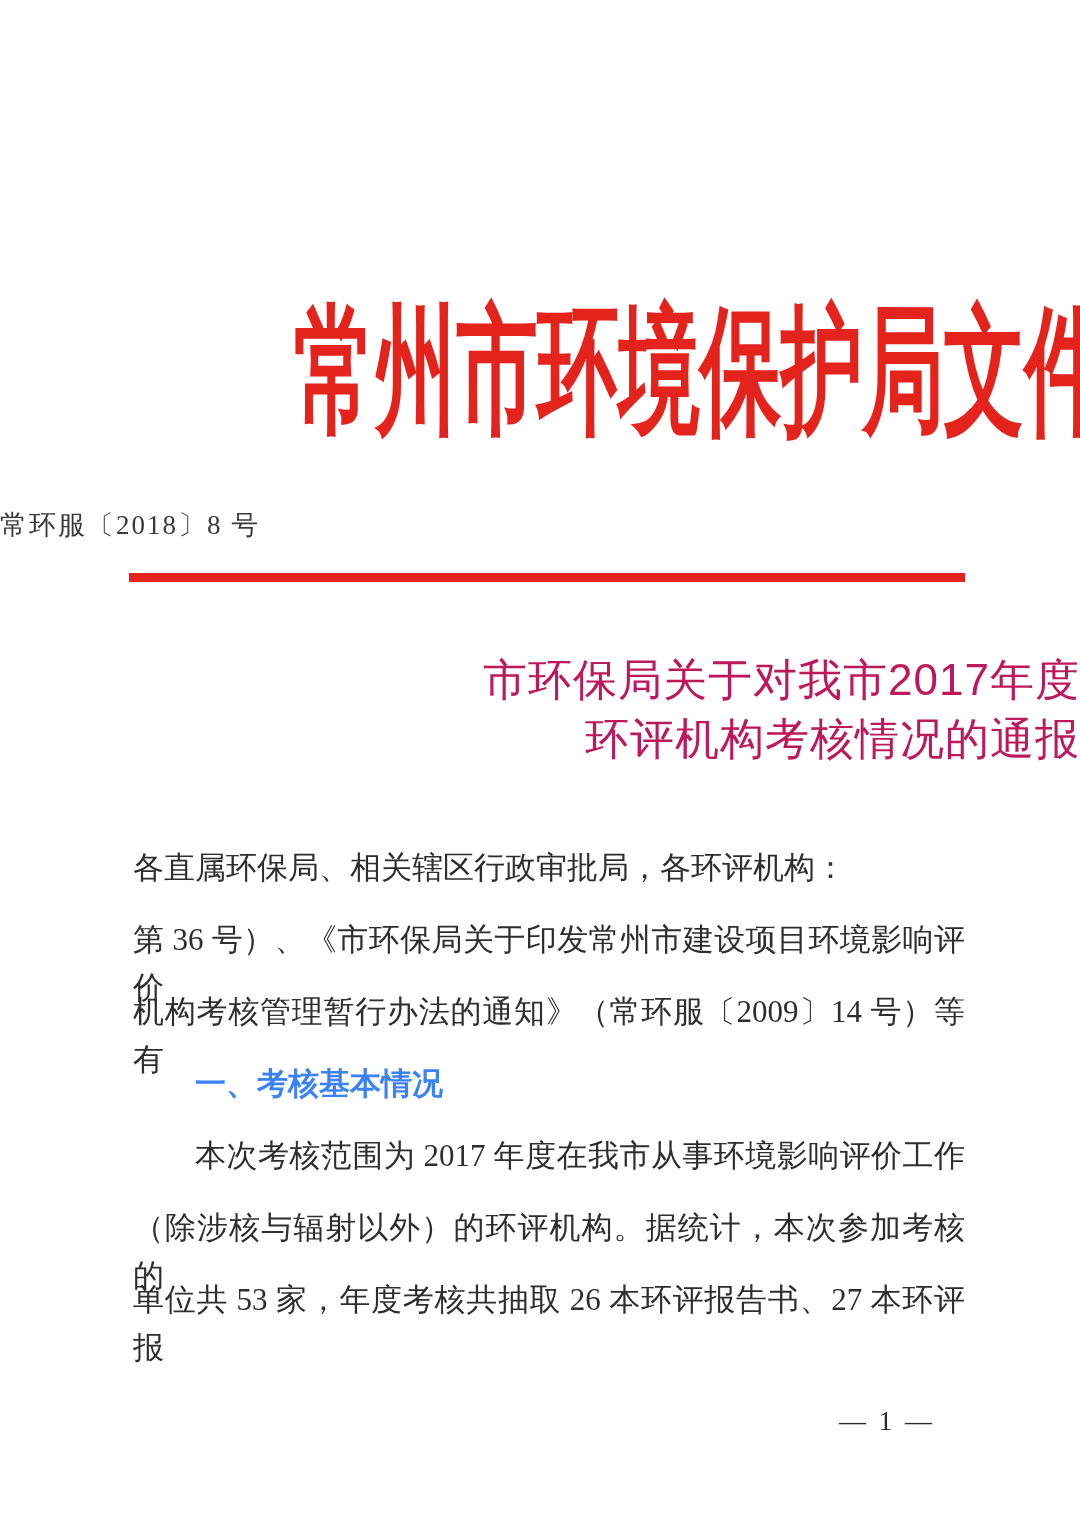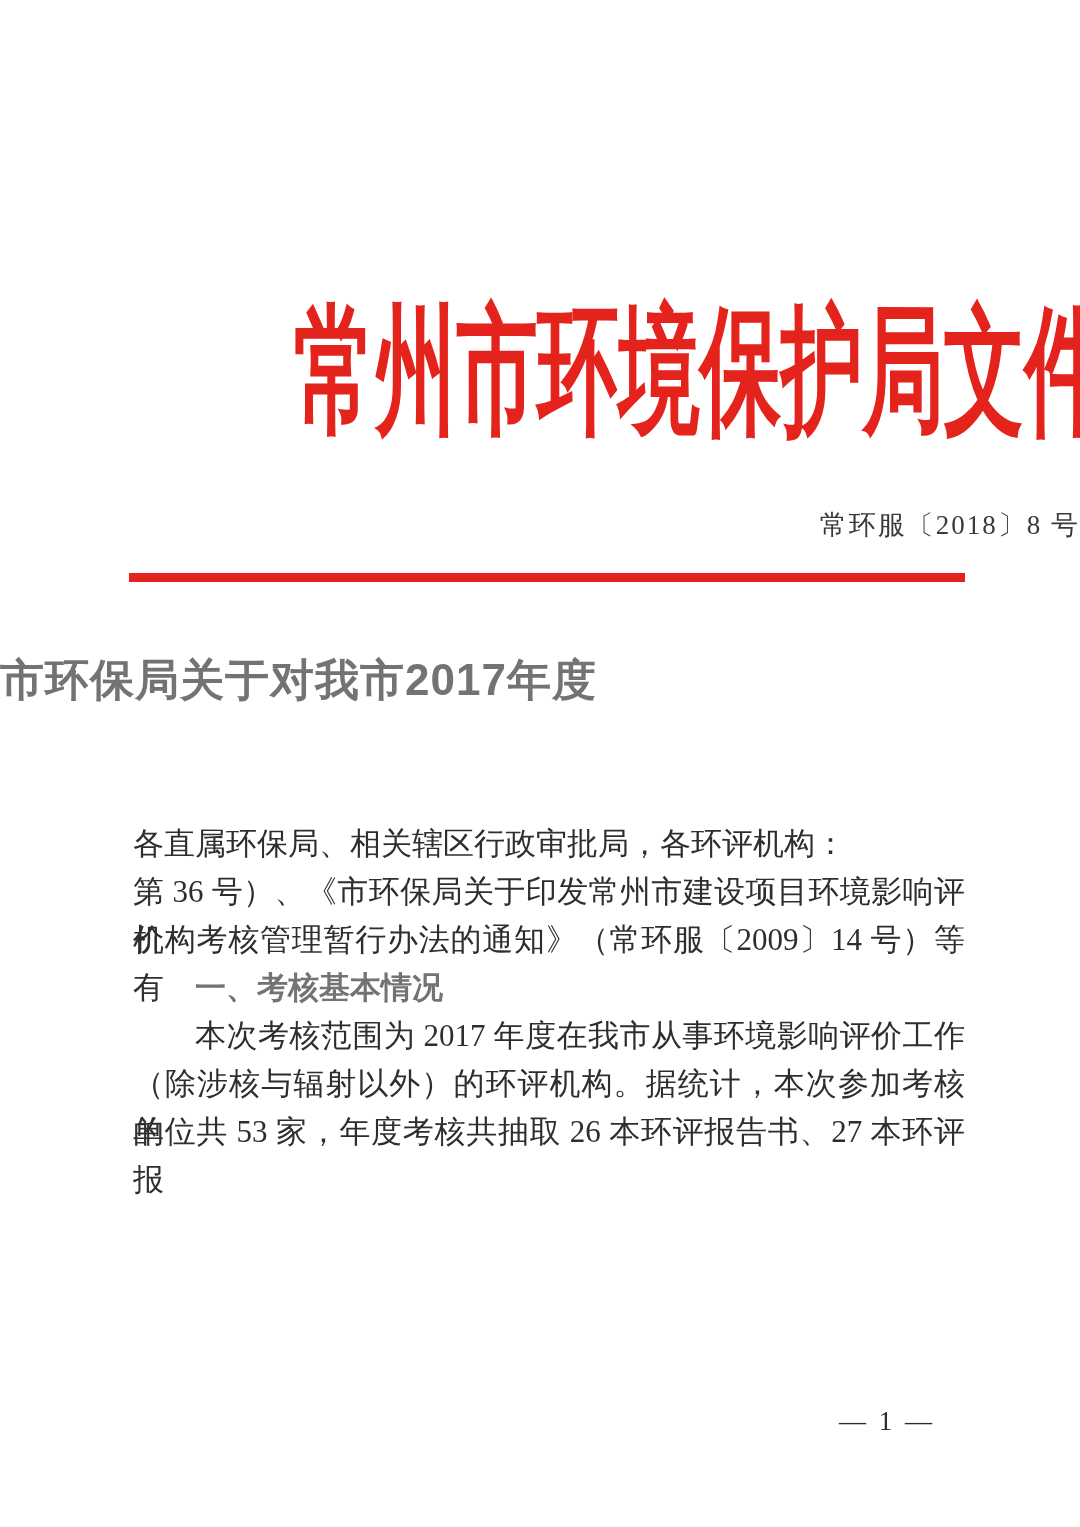--- a/index.html
+++ b/index.html
@@ -33,21 +33,21 @@
     transform-origin: 50% 50%;
     letter-spacing: 0px;
   }
 
   
   .doc-number {
     position: absolute;
     top: 505px;
     left: 0;
     width: 100%;
-    text-align: right;
+    text-align: left;
     font-size: 27px;
     line-height: 40px;
     letter-spacing: 2px;
     color: #3a3a3a;
     font-family: "Liberation Serif", serif;
   }
 
   
   .red-rule {
     position: absolute;
@@ -57,54 +57,55 @@
     height: 9px;
     background: #e4231c;
   }
 
   
   .doc-title {
     position: absolute;
     top: 650px;
     left: 0;
     width: 100%;
-    text-align: left;
+    text-align: right;
     font-size: 44px;
     line-height: 59px;
-    font-weight: 700;
-    color: #737373;
+    font-weight: 400;
+    color: #be185d;
     letter-spacing: 1px;
     font-family: "Liberation Sans", sans-serif;
   }
 
   
   .body-block {
     position: absolute;
     left: 133px;
     top: 820px;
     width: 832px;
     font-size: 31px;
     color: #2e2e2e;
     font-family: "Liberation Serif", serif;
   }
   .line {
     height: 48px;
     line-height: 48px;
     white-space: nowrap;
+    margin-top: 24px;
   }
   .line.just {
     white-space: normal;
     text-align: justify;
     text-align-last: justify;
   }
   .line.indent { text-indent: 2em; }
   .line.heading {
     font-family: "Liberation Sans", sans-serif;
     font-weight: 800;
-    color: #737373;
+    color: #3b82f6;
   }
 
   
   .page-number {
     position: absolute;
     top: 1404px;
     right: 145px;
     font-size: 27px;
     line-height: 34px;
     color: #2c2c2c;
@@ -121,20 +122,21 @@
   <div class="masthead">
     <span class="squeeze">常州市环境保护局文件</span>
   </div>
 
   <div class="doc-number">常环服〔2018〕8 号</div>
 
   <div class="red-rule"></div>
 
   <div class="doc-title">
     <div>市环保局关于对我市2017年度</div>
+    <div>环评机构考核情况的通报</div>
   </div>
 
   <div class="body-block">
     <div class="line">各直属环保局、相关辖区行政审批局，各环评机构：</div>
     <div class="line just">第 36 号）、《市环保局关于印发常州市建设项目环境影响评价</div>
     <div class="line just">机构考核管理暂行办法的通知》（常环服〔2009〕14 号）等有</div>
     <div class="line heading indent">一、考核基本情况</div>
     <div class="line just indent">本次考核范围为 2017 年度在我市从事环境影响评价工作</div>
     <div class="line just">（除涉核与辐射以外）的环评机构。据统计，本次参加考核的</div>
     <div class="line just">单位共 53 家，年度考核共抽取 26 本环评报告书、27 本环评报</div>

